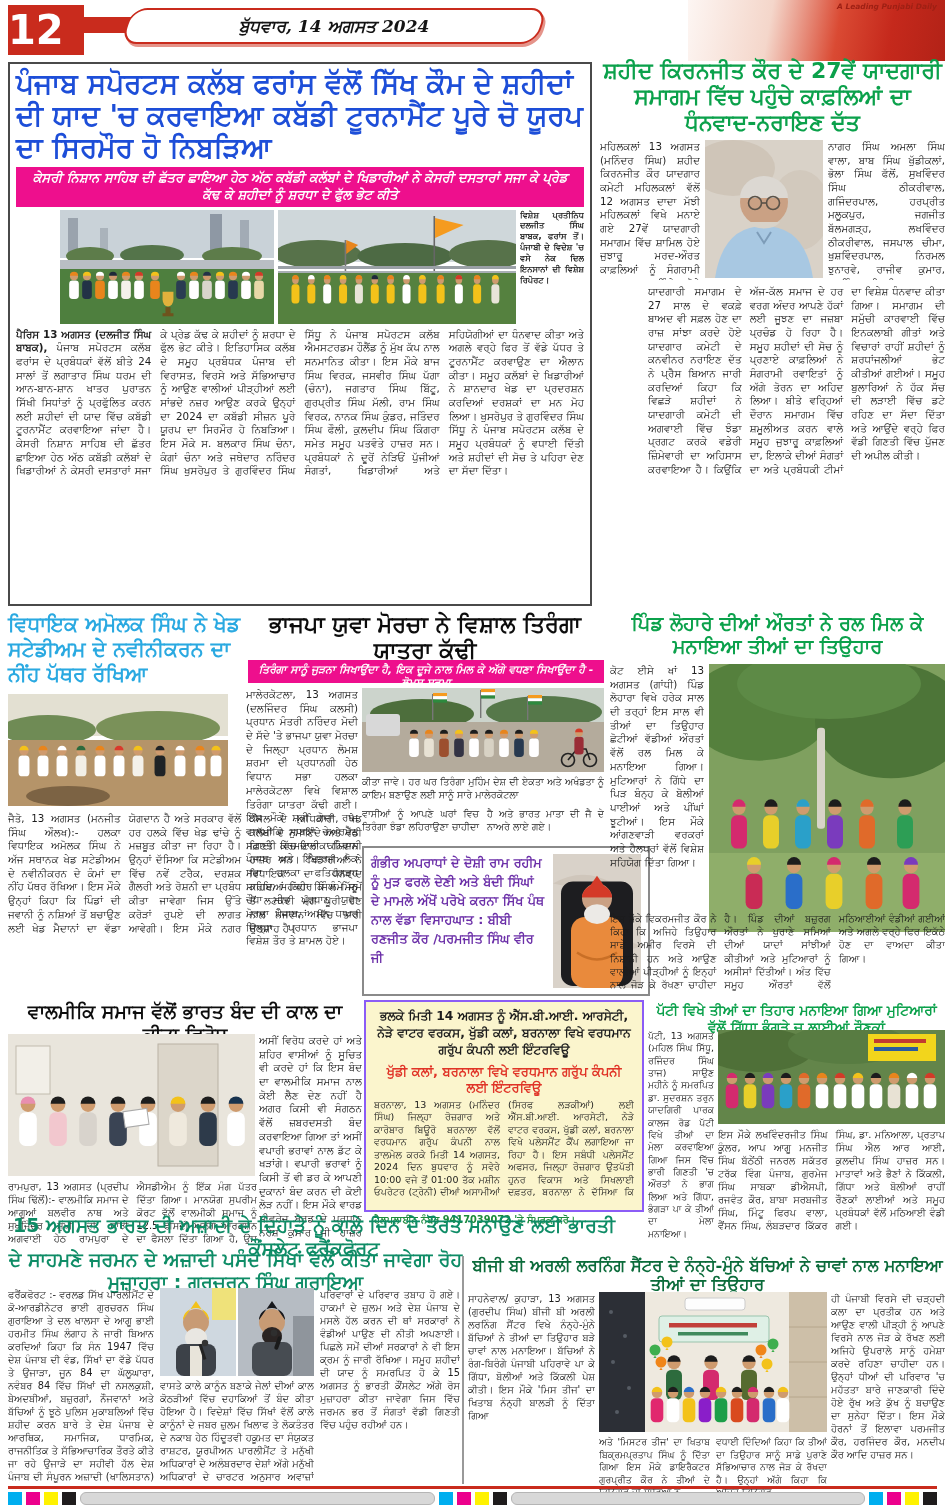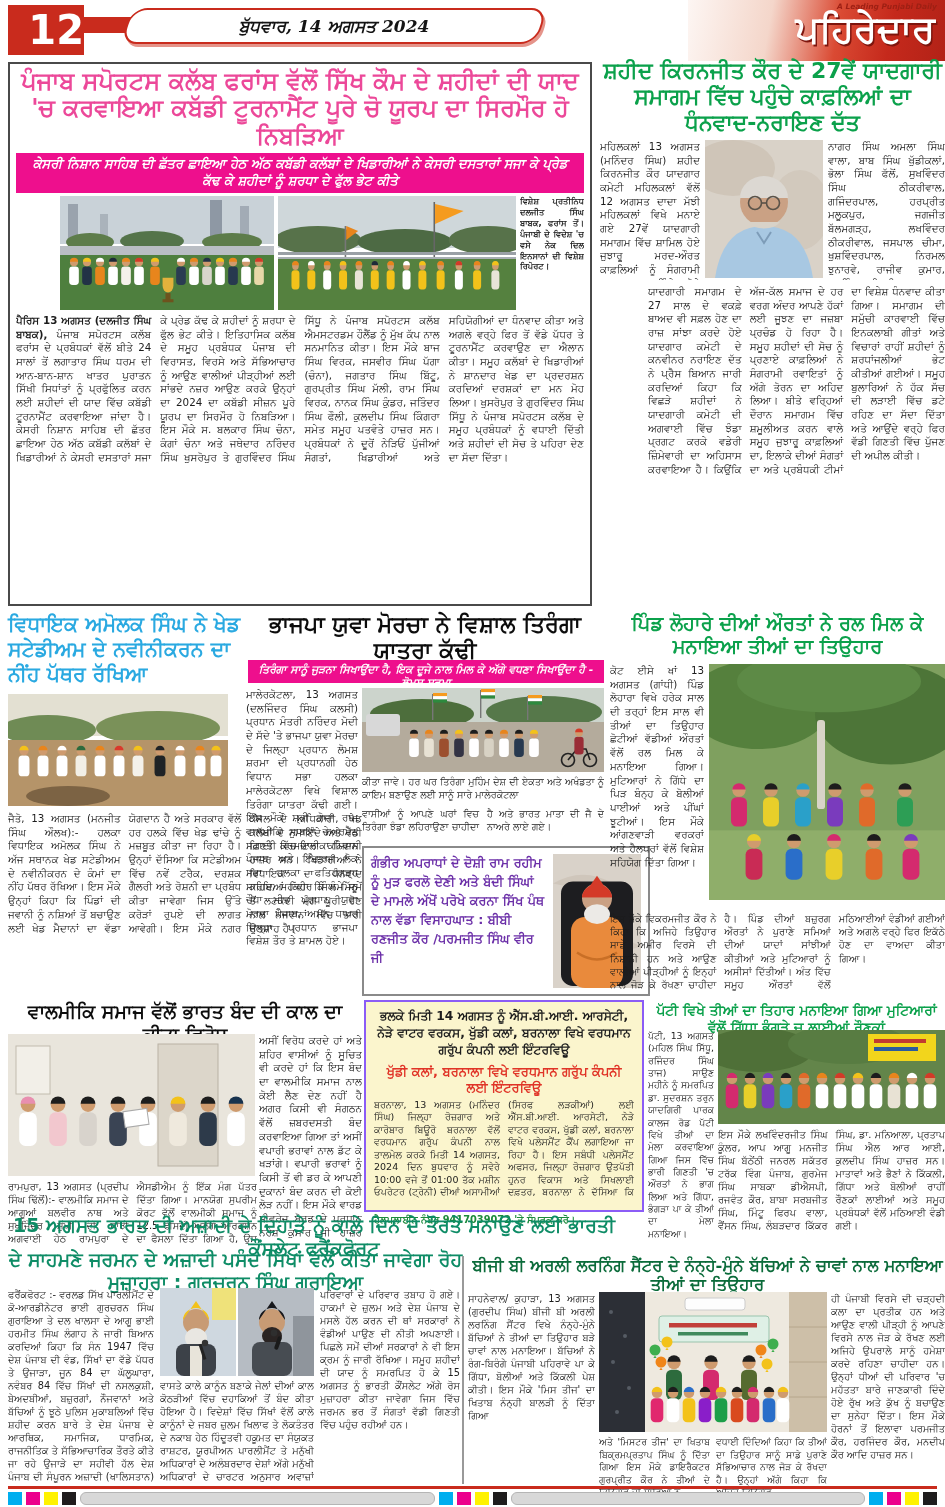--- a/index.html
+++ b/index.html
@@ -6,37 +6,37 @@
   body{font-family:"DejaVu Sans","Liberation Sans",sans-serif;}
   .page{position:relative;width:945px;height:1507px;background:#fff;overflow:hidden;}
   .abs{position:absolute;}
   .bt{font-size:10.3px;line-height:1.33;text-align:justify;color:#1c1c1c;overflow:hidden;}
   .cols2{column-count:2;column-gap:8px;}
   .cols3{column-count:3;column-gap:8px;}
   .cols4{column-count:4;column-gap:9px;}
   svg{display:block;width:100%;height:100%;}
   
   .pgnum{left:8px;top:5px;width:76px;height:50px;background:#c92b1d;color:#fff;
-         font-size:40px;font-weight:800;text-align:right;line-height:50px;}
+         font-size:40px;font-weight:800;text-align:left;line-height:50px;}
   .hdr-band{left:60px;top:17px;width:480px;height:16px;background:#c92b1d;}
   .date-capsule{left:126px;top:8px;width:412px;height:32px;background:#fff;border:2px solid #c92b1d;
         border-radius:16px;transform:skewX(-18deg);box-shadow:3px 3px 0 #e5948a;}
   .date-txt{position:absolute;left:0;top:0;width:100%;height:100%;transform:skewX(18deg);
         display:flex;align-items:center;justify-content:center;
         font-family:"DejaVu Serif","Liberation Serif",serif;font-style:italic;font-weight:700;
         font-size:17px;color:#141414;}
   .masthead{left:688px;top:0;width:257px;height:61px;
         background:linear-gradient(100deg,#fdf6f3 0%,#f4d6ca 32%,#da4a33 58%,#c5291c 78%,#b22217 100%);}
   .tagline{position:absolute;top:2px;right:8px;font-size:7.5px;font-style:italic;font-weight:700;color:#9e2014;}
   .mast-word{position:absolute;right:10px;top:8px;font-size:37px;font-weight:800;color:#fff;
         text-shadow:1.5px 1.5px 0 #7e150d;line-height:44px;}
   
   .kab-box{left:8px;top:62px;width:584px;height:544px;border:2px solid #4a4a4a;box-sizing:border-box;
         padding:2px 6px;}
-  .kab-head{font-size:24px;line-height:1.14;font-weight:800;color:#ec4899;text-align:center;margin:2px 0;}
+  .kab-head{font-size:28px;line-height:1.14;font-weight:800;color:#1d4ed8;margin:2px 0;}
   .kab-sub{background:#ee0f8d;color:#fff;font-style:italic;font-weight:700;font-size:13px;line-height:1.3;
         padding:3px 6px;text-align:center;margin:3px 0;}
   .kab-media{display:flex;gap:4px;height:114px;margin:2px 0;padding-left:44px;}
   .ph-kab1{width:214px;flex:none;}
   .ph-kab2{flex:1;}
   .kab-byline{width:64px;flex:none;font-size:8.3px;font-weight:700;line-height:1.32;color:#222;text-align:justify;overflow:hidden;}
   .kab-body{height:352px;margin-top:4px;}
   
   .kir{left:600px;top:58px;width:345px;height:548px;}
   .kir-head{color:#0ba14b;font-size:22px;line-height:1.18;font-weight:800;text-align:center;}
@@ -58,21 +58,21 @@
   .ph-bjp{left:362px;top:688px;width:242px;height:84px;}
   .bjp-cap{left:362px;top:776px;width:242px;height:30px;font-size:9.6px;}
   .bjp-more{left:362px;top:808px;width:242px;height:36px;font-size:9.6px;}
   
   .rr-box{left:362px;top:846px;width:288px;height:150px;border:2px solid #8a8a8a;box-sizing:border-box;
         padding:6px 7px;display:flex;gap:7px;background:#fff;}
   .rr-text{flex:1;color:#6b2fa8;font-size:12.8px;line-height:1.48;font-weight:700;}
   .ph-rr{width:88px;flex:none;}
   
   .loh-head{left:610px;top:612px;width:335px;height:48px;color:#0ba14b;font-size:19.5px;line-height:1.2;font-weight:800;text-align:center;}
-  .loh-top{left:610px;top:664px;width:335px;height:236px;display:flex;gap:5px;}
+  .loh-top{left:610px;top:664px;width:335px;height:268px;display:flex;gap:5px;}
   .loh-colA{width:94px;flex:none;}
   .ph-loh{flex:1;}
   .loh-body{left:610px;top:912px;width:335px;height:86px;font-size:9.9px;}
   
   .val-head{left:8px;top:1000px;width:354px;height:28px;font-size:19px;font-weight:800;color:#0d0d0d;text-align:center;}
   .ph-val{left:8px;top:1034px;width:247px;height:142px;}
   .val-side{left:259px;top:1034px;width:103px;height:208px;}
   .val-body{left:8px;top:1180px;width:249px;height:66px;font-size:9.8px;}
   
   .int-box{left:364px;top:1000px;width:280px;height:212px;background:#fbf5cd;border:2px solid #8b5cf6;
@@ -140,21 +140,20 @@
 
 <div class="page">
 
   <div class="abs hdr-band"></div>
   <div class="abs pgnum">12</div>
   <div class="abs date-capsule">
     <div class="date-txt">ਬੁੱਧਵਾਰ, 14 ਅਗਸਤ 2024</div>
   </div>
   <div class="abs masthead">
     <div class="tagline">A Leading Punjabi Daily</div>
-    <div class="mast-word">ਪਹਿਰੇਦਾਰ</div>
   </div>
 
   <div class="abs kab-box">
     <div class="kab-head">ਪੰਜਾਬ ਸਪੋਰਟਸ ਕਲੱਬ ਫਰਾਂਸ ਵੱਲੋਂ ਸਿੱਖ ਕੌਮ ਦੇ ਸ਼ਹੀਦਾਂ ਦੀ ਯਾਦ 'ਚ ਕਰਵਾਇਆ ਕਬੱਡੀ ਟੂਰਨਾਮੈਂਟ ਪੂਰੇ ਚੋ ਯੂਰਪ ਦਾ ਸਿਰਮੌਰ ਹੋ ਨਿਬੜਿਆ</div>
     <div class="kab-sub">ਕੇਸਰੀ ਨਿਸ਼ਾਨ ਸਾਹਿਬ ਦੀ ਛੱਤਰ ਛਾਇਆ ਹੇਠ ਅੱਠ ਕਬੱਡੀ ਕਲੱਬਾਂ ਦੇ ਖਿਡਾਰੀਆਂ ਨੇ ਕੇਸਰੀ ਦਸਤਾਰਾਂ ਸਜਾ ਕੇ ਪ੍ਰੇਡ ਕੱਢ ਕੇ ਸ਼ਹੀਦਾਂ ਨੂੰ ਸ਼ਰਧਾ ਦੇ ਫੁੱਲ ਭੇਟ ਕੀਤੇ</div>
     <div class="kab-media">
       <div class="ph-kab1">
         <svg viewBox="0 0 214 114" preserveAspectRatio="none">
           <rect width="214" height="48" fill="#c9d2d8"></rect>
           <rect x="8" y="8" width="10" height="40" fill="#9aa3ad"></rect>

